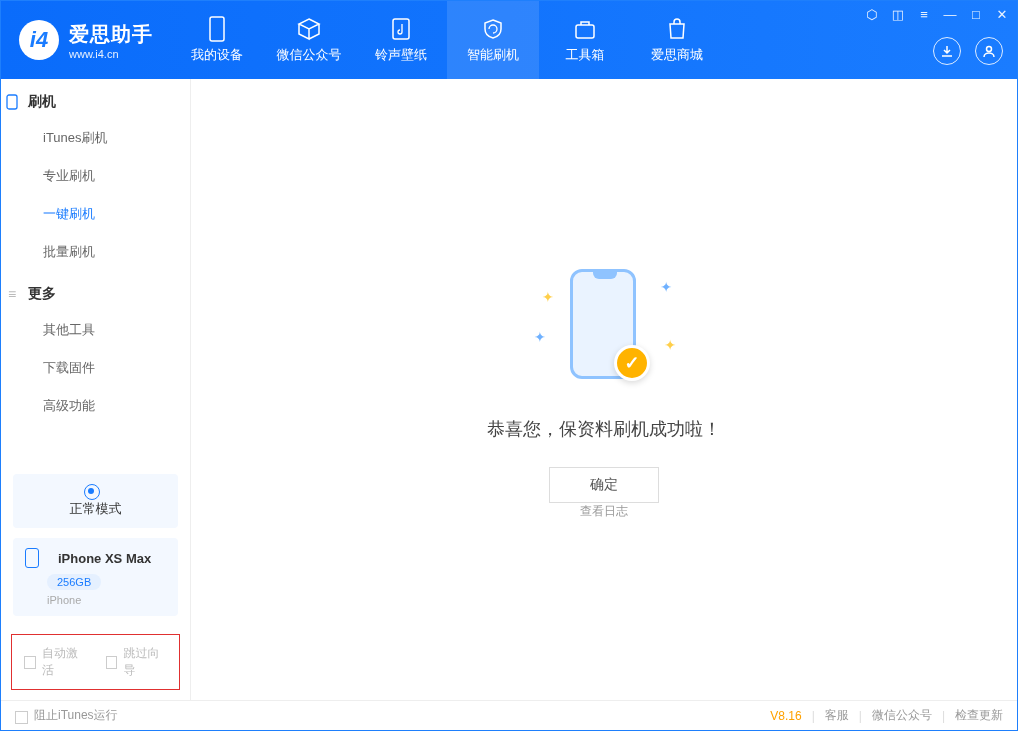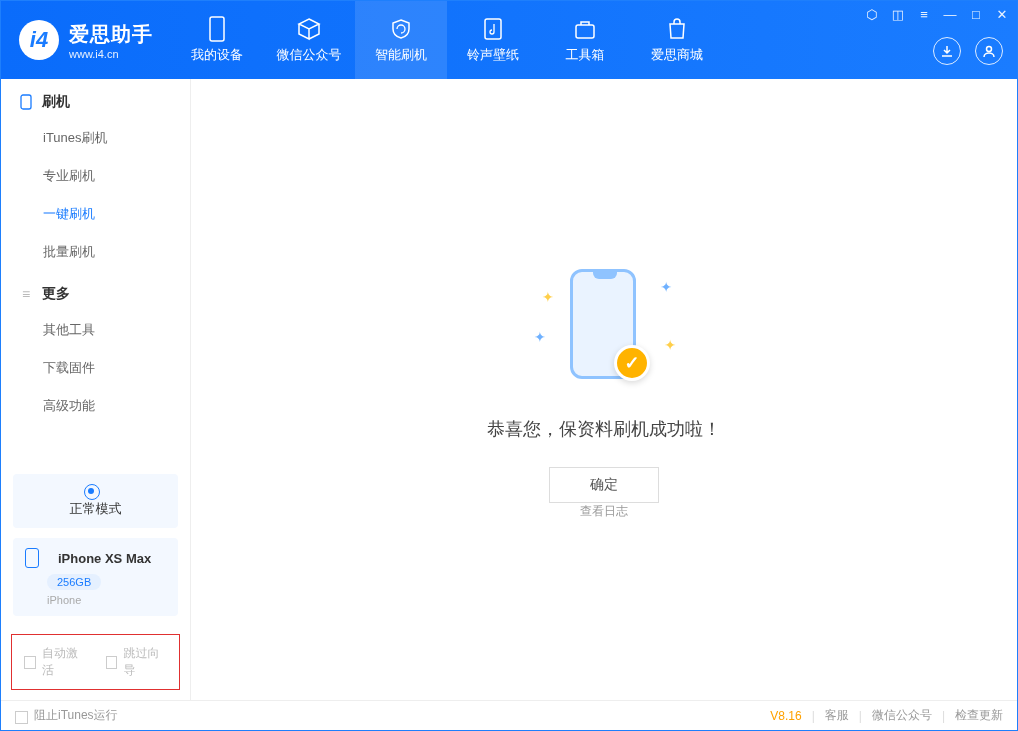--- a/index.html
+++ b/index.html
@@ -20,21 +20,21 @@
 
 .win-controls { position: absolute; top: 4px; right: 6px; display: flex; gap: 8px; }
 .win-controls span { width: 18px; height: 18px; display: flex; align-items: center; justify-content: center; cursor: pointer; opacity: 0.9; font-size: 13px; }
 .header-right-icons { position: absolute; right: 14px; bottom: 14px; display: flex; gap: 14px; }
 .circle-btn { width: 28px; height: 28px; border: 1.5px solid rgba(255,255,255,0.85); border-radius: 50%; display: flex; align-items: center; justify-content: center; cursor: pointer; }
 
 
 .body { display: flex; height: calc(100% - 78px - 30px); }
 .sidebar { width: 190px; border-right: 1px solid #eee; display: flex; flex-direction: column; }
 .side-scroll { flex: 1; overflow: auto; }
-.side-group-hdr { display: flex; align-items: center; padding: 14px 17px 8px; font-size: 14px; color: #333; font-weight: bold; }
+.side-group-hdr { display: flex; align-items: center; padding: 14px 3px 8px; font-size: 14px; color: #333; font-weight: bold; }
 .side-group-hdr .hicon { width: 16px; height: 16px; margin-right: 8px; display: inline-flex; align-items: center; justify-content: center; }
 .side-item { padding: 10px 16px 10px 42px; font-size: 13px; color: #666; cursor: pointer; }
 .side-item.active { color: #1a7cff; }
 
 .side-bottom { padding: 10px 12px; }
 .mode-card { background: #f3f8ff; border-radius: 4px; padding: 10px 12px; font-size: 13px; color: #333; display: flex; align-items: center; margin-bottom: 10px; flex-direction: column; }
 .mode-card .dot { width: 16px; height: 16px; border: 1.5px solid #1a7cff; border-radius: 50%; margin-right: 8px; position: relative; }
 .mode-card .dot::after { content: ""; width: 6px; height: 6px; background: #1a7cff; border-radius: 50%; position: absolute; top: 3px; left: 3px; }
 .device-card { background: #f3f8ff; border-radius: 4px; padding: 10px 12px; }
 .device-card .row1 { display: flex; align-items: center; font-size: 13px; color: #333; font-weight: bold; gap: 11px; }
@@ -90,37 +90,37 @@
       <span>我的设备</span>
     </div>
     <div class="tab">
       <span class="tab-icon">
           <svg width="24" height="24">
             <path d="M12 2 L22 7 L12 12 L2 7 Z M2 7 V17 L12 22 V12 M22 7 V17 L12 22" fill="none" stroke="#fff" stroke-width="1.5"></path>
           </svg>
         </span>
       <span>微信公众号</span>
     </div>
+    <div class="tab">
+      <span class="tab-icon">
+          <svg width="22" height="24">
+            <rect x="3" y="2" width="16" height="20" rx="2" fill="none" stroke="#fff" stroke-width="1.5"></rect>
+            <path d="M12 7 V15 A2 2 0 1 1 10 13" fill="none" stroke="#fff" stroke-width="1.3"></path>
+          </svg>
+        </span>
+      <span>铃声壁纸</span>
+    </div>
     <div class="tab active">
       <span class="tab-icon">
           <svg width="24" height="24">
             <path d="M12 3 L20 6 V12 C20 17 16 20 12 21 C8 20 4 17 4 12 V6 Z" fill="none" stroke="#fff" stroke-width="1.5"></path>
             <path d="M8 12 A4 4 0 1 1 12 16" fill="none" stroke="#fff" stroke-width="1.3"></path>
           </svg>
         </span>
       <span>智能刷机</span>
-    </div>
-    <div class="tab">
-      <span class="tab-icon">
-          <svg width="22" height="24">
-            <rect x="3" y="2" width="16" height="20" rx="2" fill="none" stroke="#fff" stroke-width="1.5"></rect>
-            <path d="M12 7 V15 A2 2 0 1 1 10 13" fill="none" stroke="#fff" stroke-width="1.3"></path>
-          </svg>
-        </span>
-      <span>铃声壁纸</span>
     </div>
     <div class="tab">
       <span class="tab-icon">
           <svg width="24" height="22">
             <rect x="3" y="7" width="18" height="13" rx="2" fill="none" stroke="#fff" stroke-width="1.5"></rect>
             <path d="M8 7 V4 H16 V7" fill="none" stroke="#fff" stroke-width="1.5"></path>
           </svg>
         </span>
       <span>工具箱</span>
     </div>

